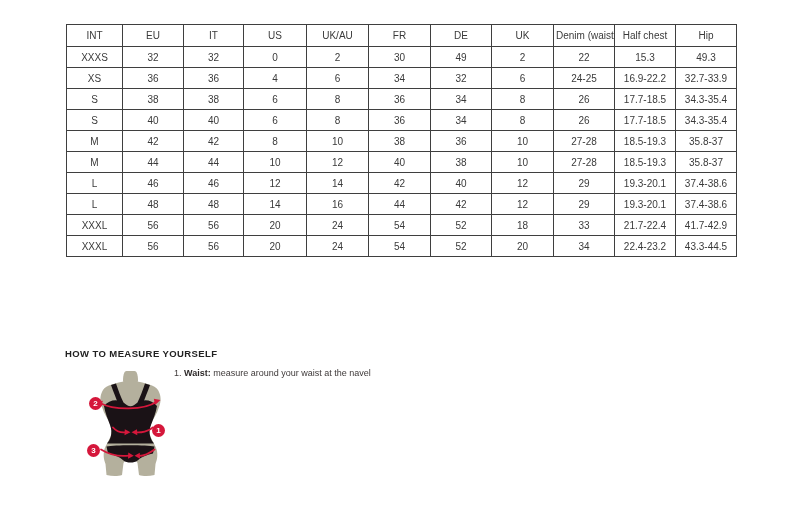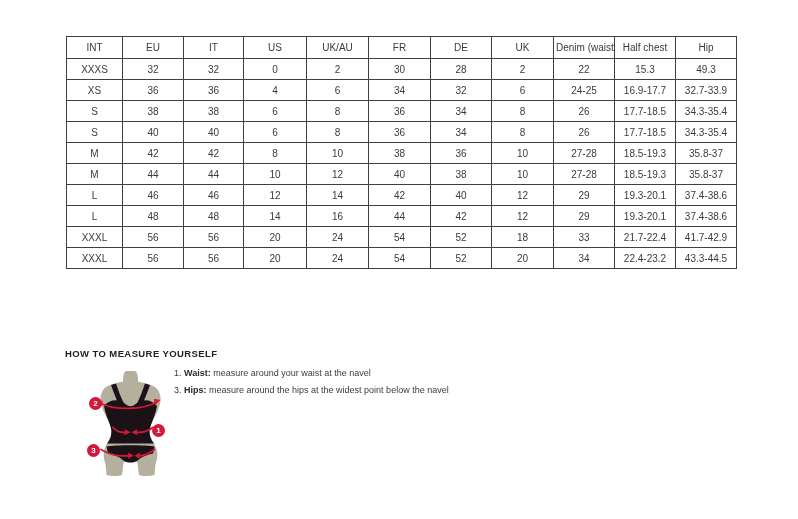--- a/index.html
+++ b/index.html
@@ -15,21 +15,20 @@
 
   
   .size-table {
     position: absolute;
     left: 66px; top: 24px;
     width: 670px;
     border-collapse: collapse;
     table-layout: fixed;
     font-size: 10px;
     color: #3a3a3a;
-    margin-top: 12px;
   }
   .size-table th, .size-table td {
     border: 1px solid #3f3f3f;
     text-align: center;
     vertical-align: middle;
     font-weight: 400;
     height: 21px;
     padding: 0 2px;
     white-space: nowrap;
     overflow: hidden;
@@ -45,20 +44,21 @@
     letter-spacing: 0.4px;
     color: #222222;
   }
   .steps {
     position: absolute;
     left: 174px; top: 368px;
     margin: 0; padding: 0;
     list-style: none;
     font-size: 9px;
     color: #3f3a3a;
+    text-align: center;
   }
   .steps li { margin-bottom: 7px; line-height: 10px; }
   .steps b { font-weight: bold; color: #2e2a2a; }
 
   
   .figure {
     position: absolute;
     left: 87px; top: 371px;
     width: 80px; height: 106px;
   }
@@ -111,37 +111,37 @@
       </tr>
   </thead>
   <tbody id="table-body">
       <tr>
         <td>XXXS</td>
         <td>32</td>
         <td>32</td>
         <td>0</td>
         <td>2</td>
         <td>30</td>
-        <td>28</td>
+        <td>49</td>
         <td>2</td>
         <td>22</td>
         <td>15.3</td>
         <td>49.3</td>
       </tr>
       <tr>
         <td>XS</td>
         <td>36</td>
         <td>36</td>
         <td>4</td>
         <td>6</td>
         <td>34</td>
         <td>32</td>
         <td>6</td>
         <td>24-25</td>
-        <td>16.9-17.7</td>
+        <td>16.9-22.2</td>
         <td>32.7-33.9</td>
       </tr>
       <tr>
         <td>S</td>
         <td>38</td>
         <td>38</td>
         <td>6</td>
         <td>8</td>
         <td>36</td>
         <td>34</td>
@@ -316,14 +316,13 @@
       <polygon points="47.5,84.8 53,87.8 52.8,81.8"></polygon>
     </g>
   </svg>
   <div class="badge badge-chest">2</div>
   <div class="badge badge-waist">1</div>
   <div class="badge badge-hips">3</div>
 </div>
 
 <ol class="steps" id="steps-list">
     <li><span>1. </span><b>Waist:</b><span> measure around your waist at the navel</span></li>
-    <li><span>3. </span><b>Hips:</b><span> measure around the hips at the widest point below the navel</span></li>
   </ol>
 
 </body></html>

